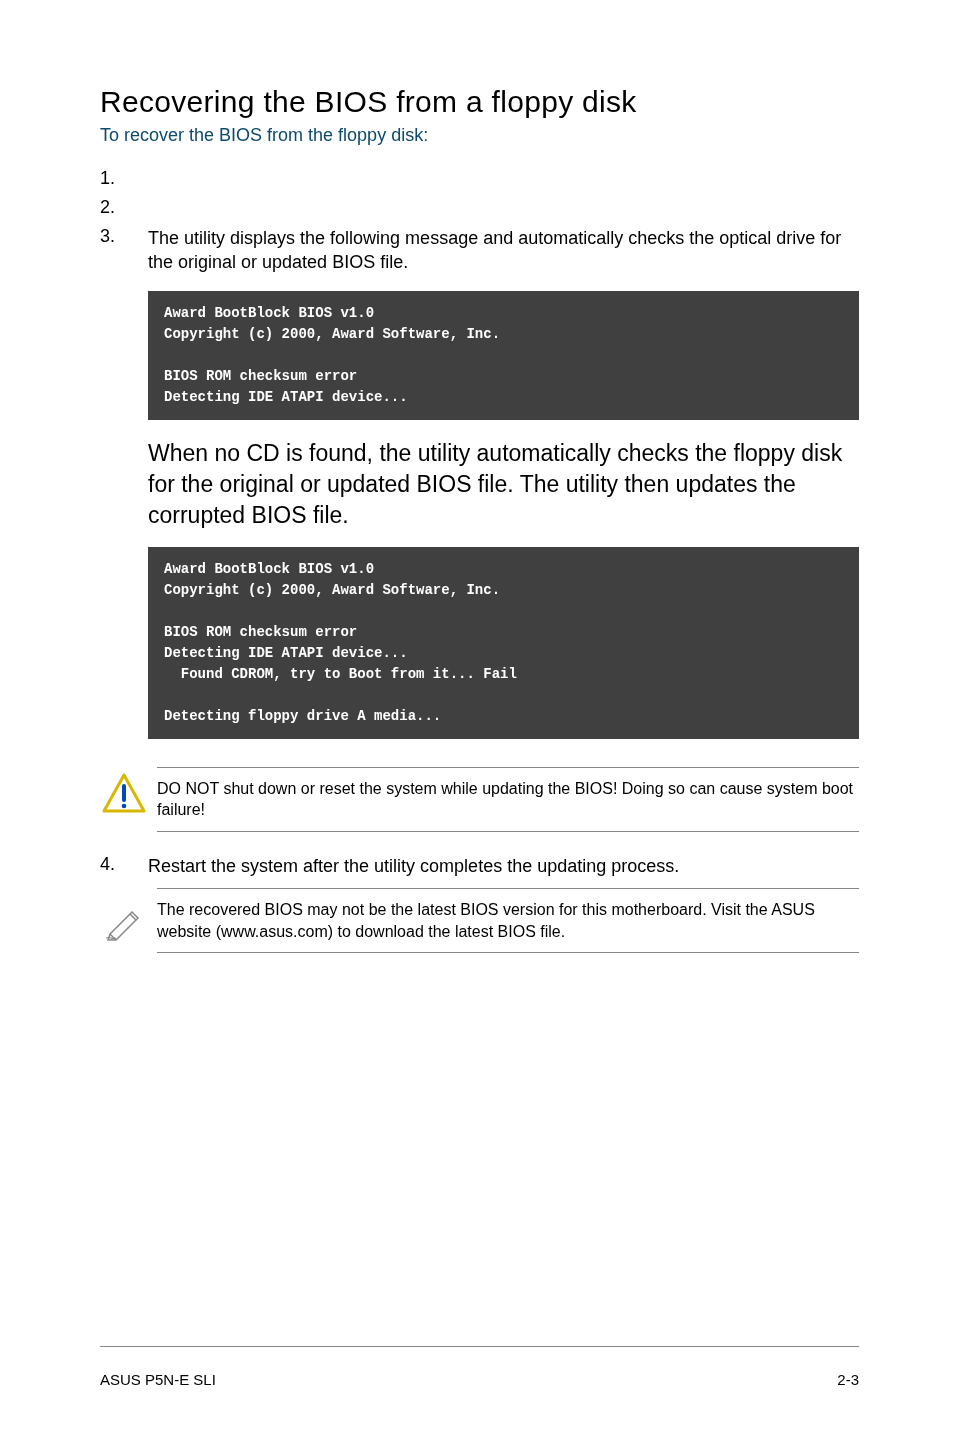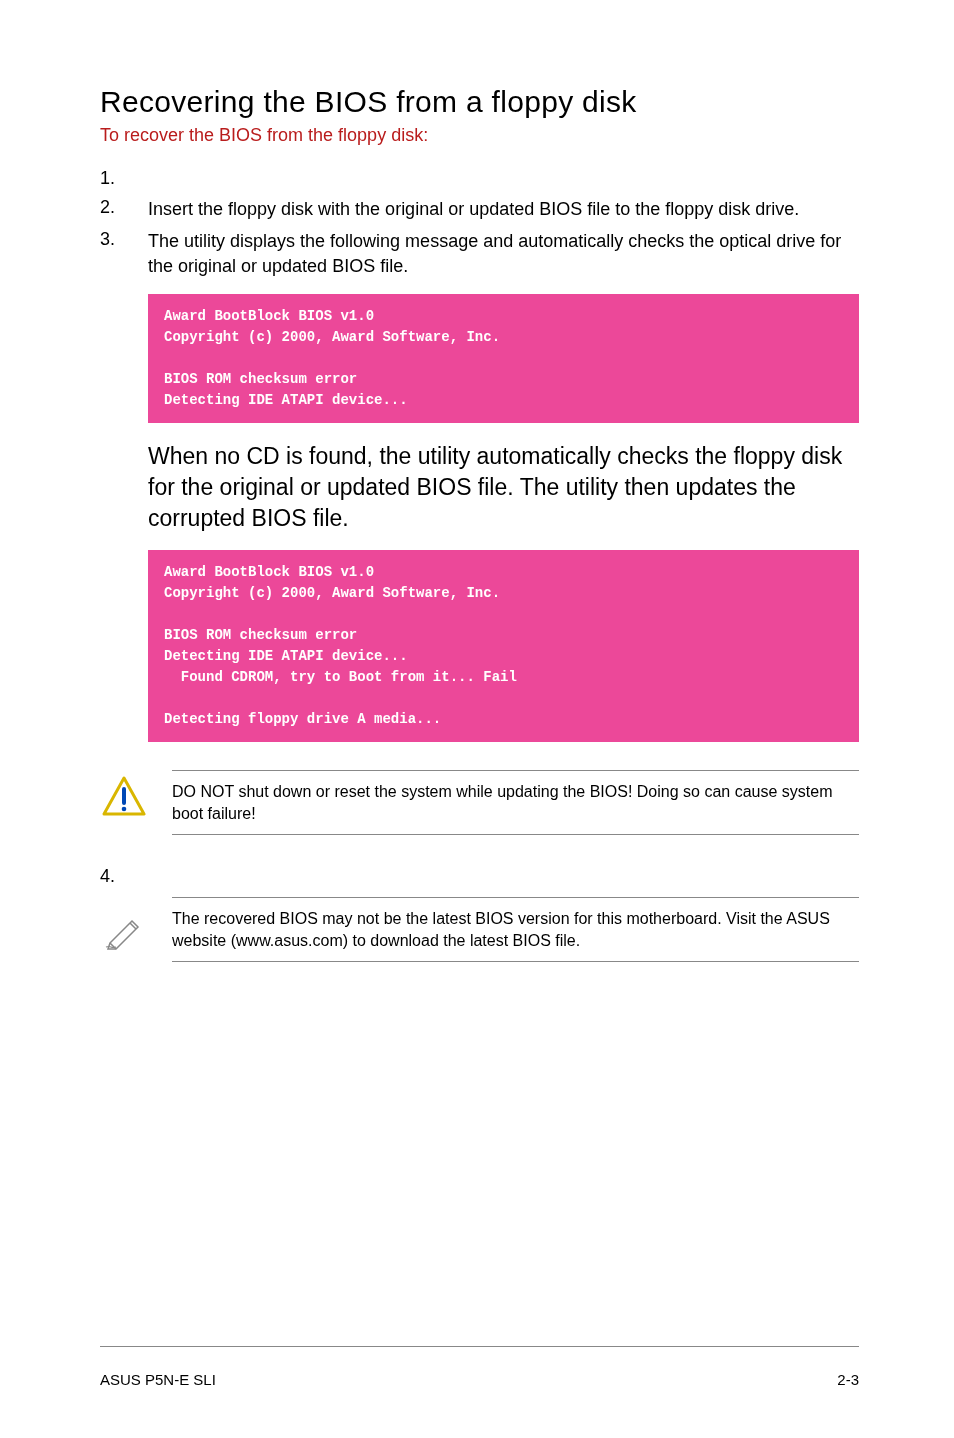--- a/index.html
+++ b/index.html
@@ -14,58 +14,58 @@
   }
   .heading {
     font-size: 30px;
     font-weight: normal;
     letter-spacing: 0.3px;
     margin-bottom: 6px;
   }
   .intro {
     font-size: 18px;
     margin-bottom: 22px;
-    color: #b91c1c;
+    color: #0c4a6e;
   }
   .ol-item {
     display: flex;
     gap: 28px;
     margin-bottom: 8px;
   }
   .ol-num {
     font-size: 18px;
     width: 20px;
     flex-shrink: 0;
   }
   .ol-text {
     font-size: 18px;
     line-height: 1.35;
   }
   .terminal {
-    background: #ec4899;
+    background: #404040;
     color: #ffffff;
     font-family: "Courier New", monospace;
     font-size: 14px;
     font-weight: bold;
     padding: 12px 16px;
     margin: 16px 0 18px 48px;
     line-height: 1.5;
     white-space: pre;
   }
   .indented-para {
     font-size: 23px;
     line-height: 1.35;
     margin-left: 48px;
     margin-bottom: 8px;
   }
   .callout {
     display: flex;
     align-items: flex-start;
-    gap: 24px;
-    margin: 28px 0 31px 0;
+    gap: 9px;
+    margin: 28px 0 22px 0;
   }
   .callout-icon {
     width: 48px;
     flex-shrink: 0;
     display: flex;
     justify-content: center;
     padding-top: 6px;
   }
   .callout-body {
     border-top: 1px solid #888;
@@ -95,21 +95,20 @@
 
 <div class="heading">Recovering the BIOS from a floppy disk</div>
 <div class="intro">To recover the BIOS from the floppy disk:</div>
 
 <div class="ol-item">
   <div class="ol-num">1.</div>
 </div>
 
 <div class="ol-item">
   <div class="ol-num">2.</div>
-  <div class="ol-text">Insert the floppy disk with the original or updated BIOS file to the floppy disk drive.</div>
 </div>
 
 <div class="ol-item">
   <div class="ol-num">3.</div>
   <div class="ol-text">The utility displays the following message and automatically checks the optical drive for the original or updated BIOS file.</div>
 </div>
 
 <div class="terminal">Award BootBlock BIOS v1.0
 Copyright (c) 2000, Award Software, Inc.
 
@@ -133,20 +132,21 @@
       <polygon points="22,2 42,38 2,38" fill="none" stroke="#d9b600" stroke-width="3" stroke-linejoin="round"></polygon>
       <line x1="22" y1="13" x2="22" y2="27" stroke="#0048b5" stroke-width="4" stroke-linecap="round"></line>
       <circle cx="22" cy="33" r="2.3" fill="#0048b5"></circle>
     </svg>
   </div>
   <div class="callout-body">DO NOT shut down or reset the system while updating the BIOS! Doing so can cause system boot failure!</div>
 </div>
 
 <div class="ol-item">
   <div class="ol-num">4.</div>
+  <div class="ol-text">Restart the system after the utility completes the updating process.</div>
 </div>
 
 <div class="callout" style="margin-top:10px;align-items:center;">
   <div class="callout-icon">
     <svg class="note-svg" viewBox="0 0 40 36">
       <path d="M6 28 L28 6 L34 12 L12 34 L4 34 Z" fill="none" stroke="#888" stroke-width="1.5"></path>
       <path d="M6 28 L12 34" fill="none" stroke="#888" stroke-width="1.5"></path>
       <path d="M26 8 L32 14" fill="none" stroke="#888" stroke-width="1.5"></path>
       <path d="M2 32 C 8 30 6 34 12 32" fill="none" stroke="#888" stroke-width="1.2"></path>
     </svg>

